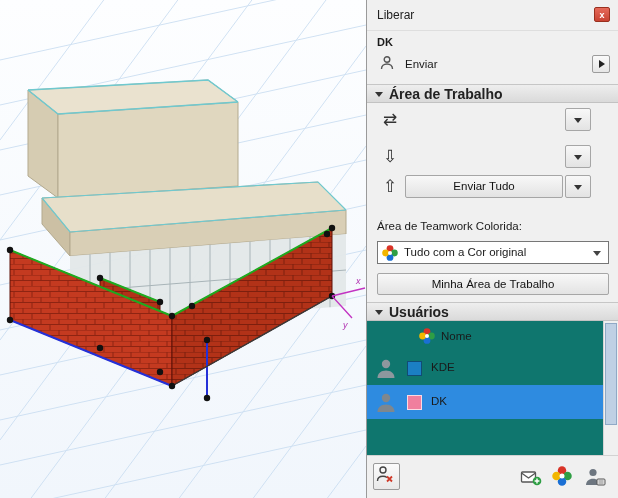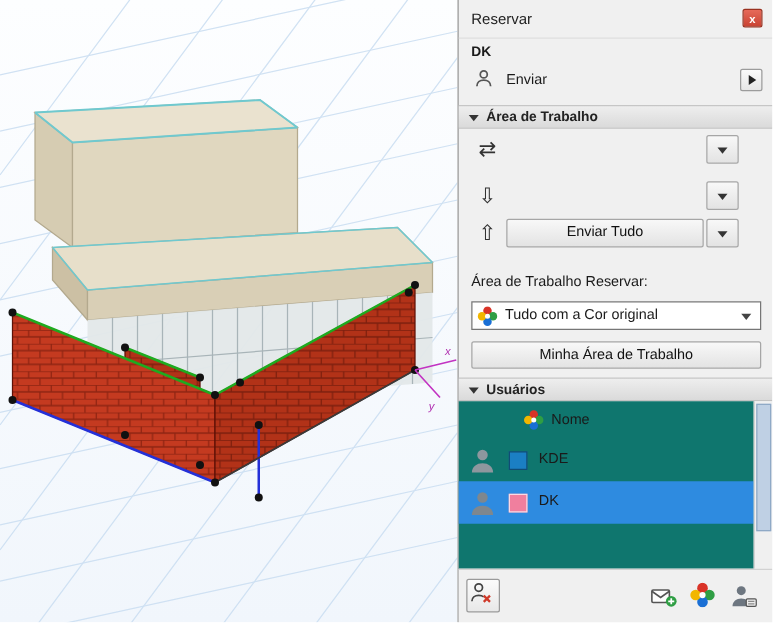--- a/index.html
+++ b/index.html
@@ -27,21 +27,21 @@
   .status-icon{position:absolute;left:12px;top:1px;}
   .status-label{position:absolute;left:38px;top:4px;}
   .expand-btn{
     position:absolute;right:8px;top:1px;width:18px;height:18px;background:linear-gradient(#fafafa,#e6e6e6);
     border:1px solid #9c9c9c;border-radius:2px;box-sizing:border-box;cursor:pointer;
   }
   .tri-right{position:absolute;left:6px;top:4px;width:0;height:0;border-left:6px solid #222;border-top:4px solid transparent;border-bottom:4px solid transparent;}
   .section-hdr{
     position:absolute;left:0;width:100%;height:19px;box-sizing:border-box;
     background:linear-gradient(#eeeeee,#dadada);border-top:1px solid #c6c6c6;border-bottom:1px solid #c2c2c2;
-    font-weight:bold;font-size:11px;line-height:18px;padding-left:22px;cursor:pointer;color:#222;
+    font-weight:bold;font-size:14px;line-height:18px;padding-left:22px;cursor:pointer;color:#222;
   }
   .tri-down{position:absolute;left:8px;top:7px;width:0;height:0;border-top:5px solid #333;border-left:4px solid transparent;border-right:4px solid transparent;}
   #hdr-workspace{top:84px;}
   #hdr-users{top:302px;}
   .action-row{position:absolute;left:0;width:100%;height:24px;}
   #row-send{top:108px;} #row-reserve{top:145px;} #row-release{top:175px;}
   .action-glyph{position:absolute;left:12px;top:0px;width:22px;height:24px;font-size:17px;line-height:24px;color:#333;text-align:center;}
   .action-btn{
     position:absolute;left:38px;top:0;width:158px;height:23px;box-sizing:border-box;
     background:linear-gradient(#f8f8f8,#e3e3e3);border:1px solid #a6a6a6;border-radius:2px;
@@ -161,21 +161,21 @@
         <path d="M332 296 L365 288 M332 296 L352 318" fill="none" stroke="#c233c2" stroke-width="1.3"></path>
         <text x="356" y="284" font-size="9" font-style="italic" fill="#b030b0">x</text>
         <text x="343" y="328" font-size="9" font-style="italic" fill="#b030b0">y</text>
       </g>
     </svg>
   </div>
 
   <div id="panel">
 
     <div class="title-row">
-      <span class="panel-title">Reservar</span>
+      <span class="panel-title">Liberar</span>
       <div class="close-btn">x</div>
     </div>
 
     <div class="user-initials">DK</div>
 
     <div class="status-row">
       <span class="status-icon">
         <svg width="16" height="16">
             <circle cx="8" cy="4.5" r="2.8" fill="none" stroke="#555" stroke-width="1.4"></circle>
             <path d="M2.5 14c0-3 2.4-5 5.5-5s5.5 2 5.5 5" fill="none" stroke="#555" stroke-width="1.4"></path>
@@ -207,21 +207,21 @@
     </div>
 
     <div class="action-row" id="row-release">
       <span class="action-glyph">⇧</span>
       <div class="action-btn">Enviar Tudo</div>
       <div class="drop-btn">
           <span class="drop-tri"></span>
         </div>
     </div>
 
-    <div class="colored-label">Área de Trabalho Reservar:</div>
+    <div class="colored-label">Área de Teamwork Colorida:</div>
 
     <div class="combo">
       <span class="pin">
         <svg width="16" height="16" viewBox="0 0 16 16">
             <circle cx="8" cy="3.6" r="3.4" fill="#d93327"></circle>
             <circle cx="12.4" cy="8" r="3.4" fill="#2f9e44"></circle>
             <circle cx="8" cy="12.4" r="3.4" fill="#1a6fd4"></circle>
             <circle cx="3.6" cy="8" r="3.4" fill="#f2b600"></circle>
             <circle cx="8" cy="8" r="2" fill="#fff"></circle>
           </svg>

